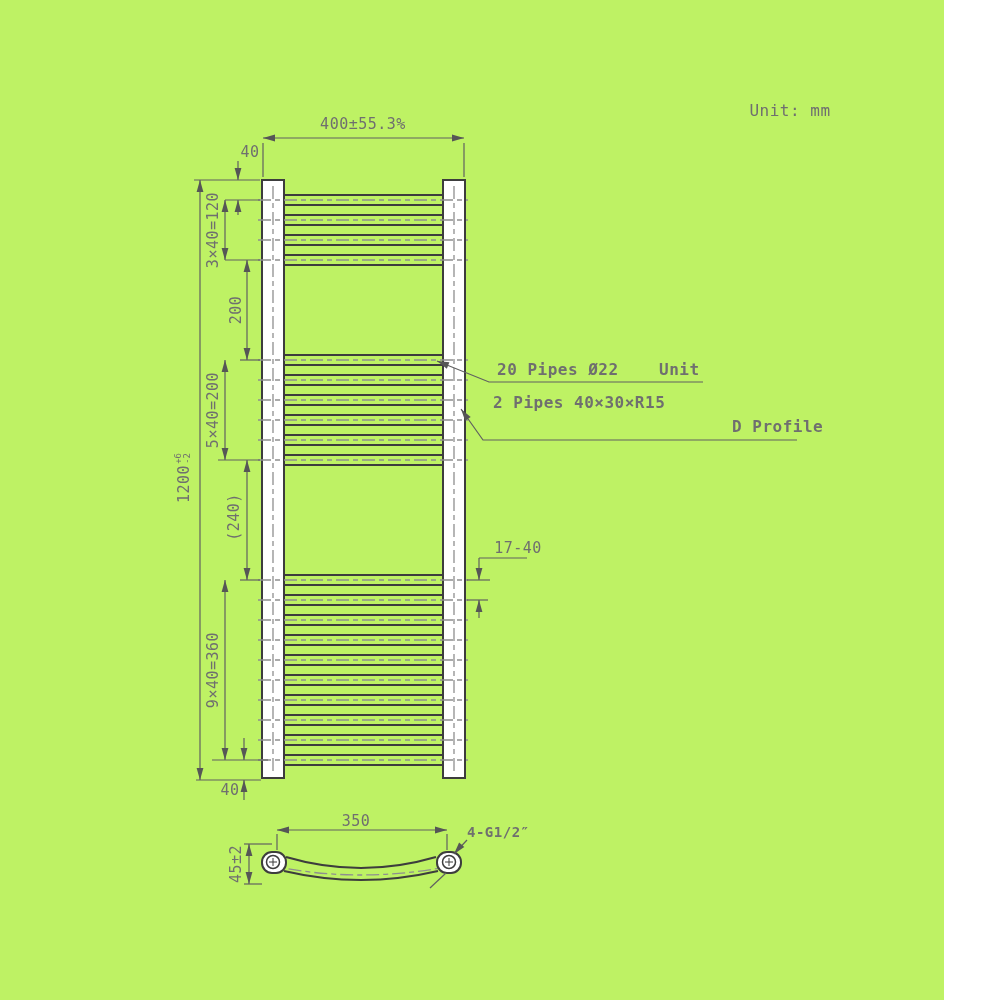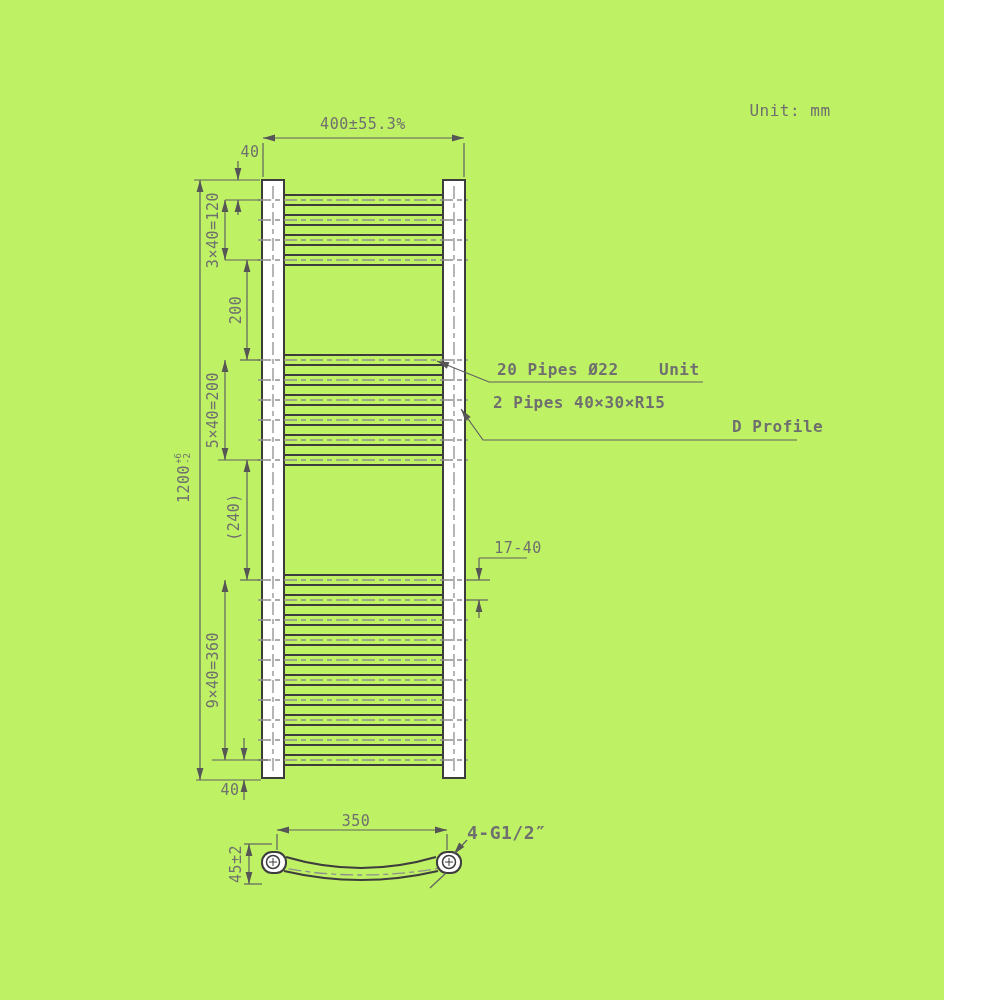--- a/index.html
+++ b/index.html
@@ -15,21 +15,21 @@
     position:absolute;
     color:#6f6f6f;
     font-size:15px;
     letter-spacing:0.5px;
     white-space:nowrap;
     transform:translate(-50%,-50%);
   }
   .txt.left{transform:translate(0,-50%);font-weight:bold;}
   .txt.vert{transform:translate(-50%,-50%) rotate(-90deg);}
   .txt.big{font-size:16px;}
-  .txt.small{font-size:18px;}
+  .txt.small{font-size:14px;}
   .dimh{display:inline-flex;align-items:center;gap:1px;}
   .tolstack{
     display:inline-flex;flex-direction:column;
     font-size:9px;line-height:1.05;letter-spacing:0;
     transform:translateY(-1px);
   }
 </style>
 </head>
 <body>
 

